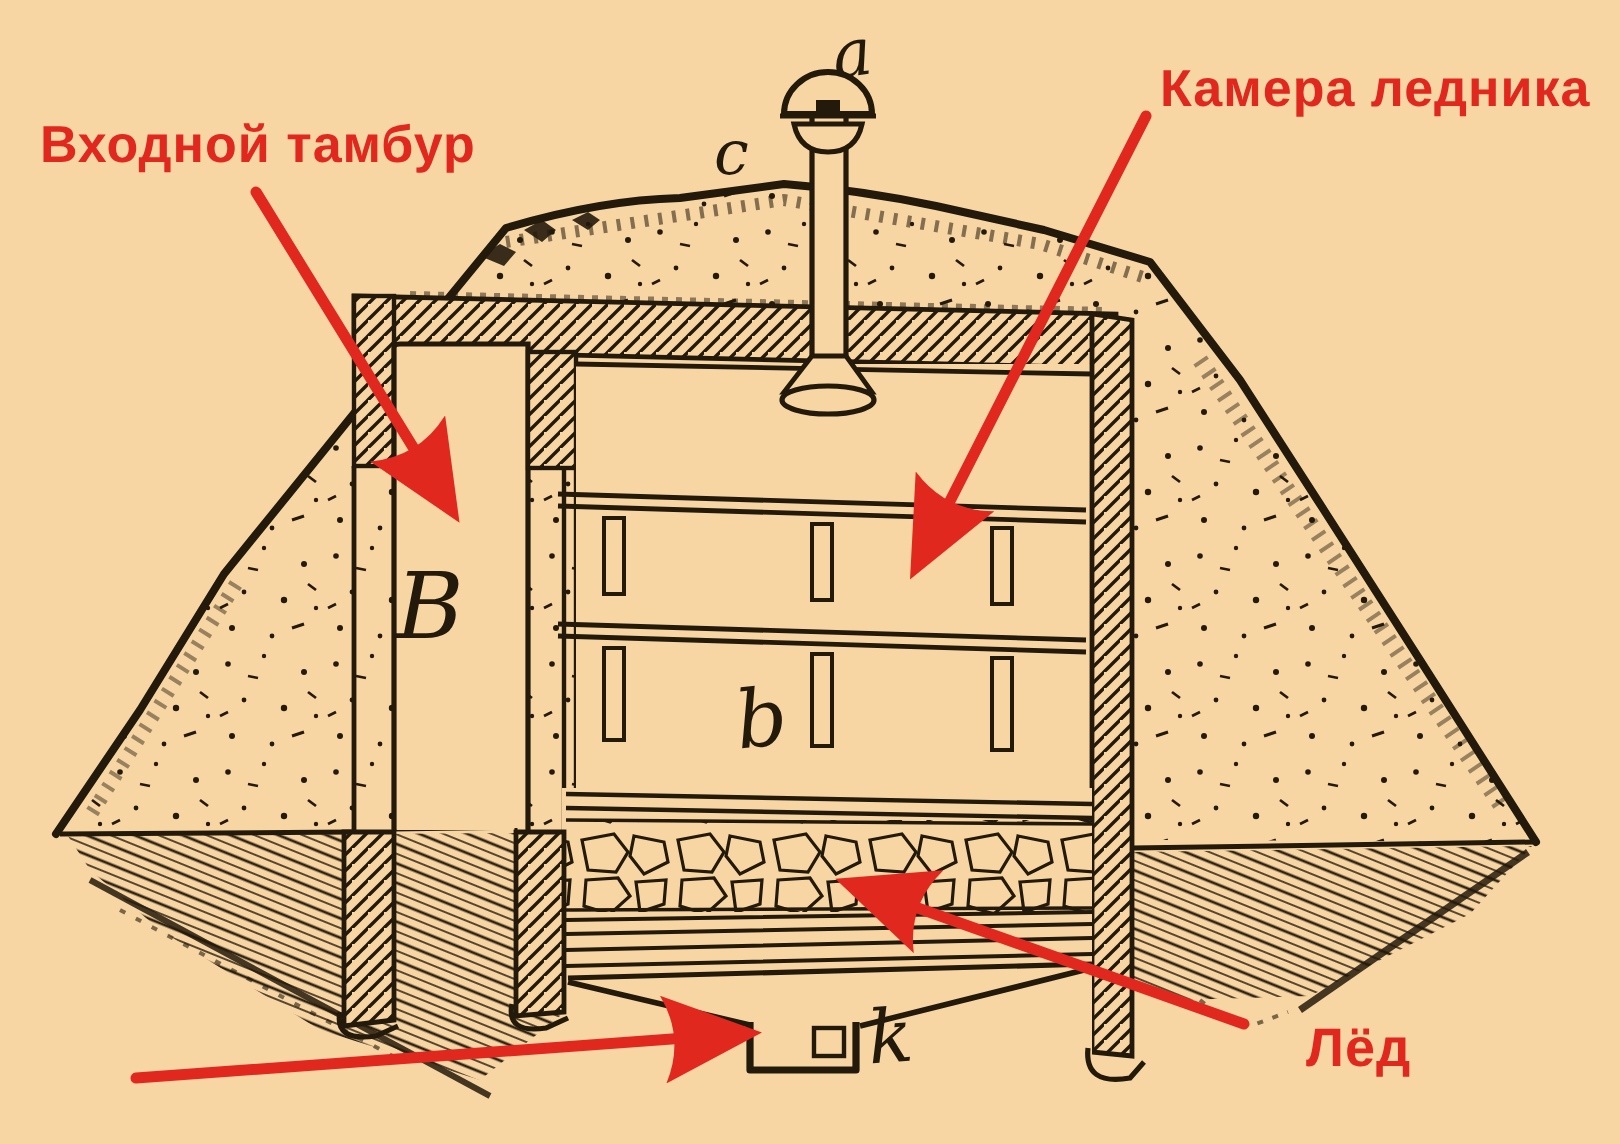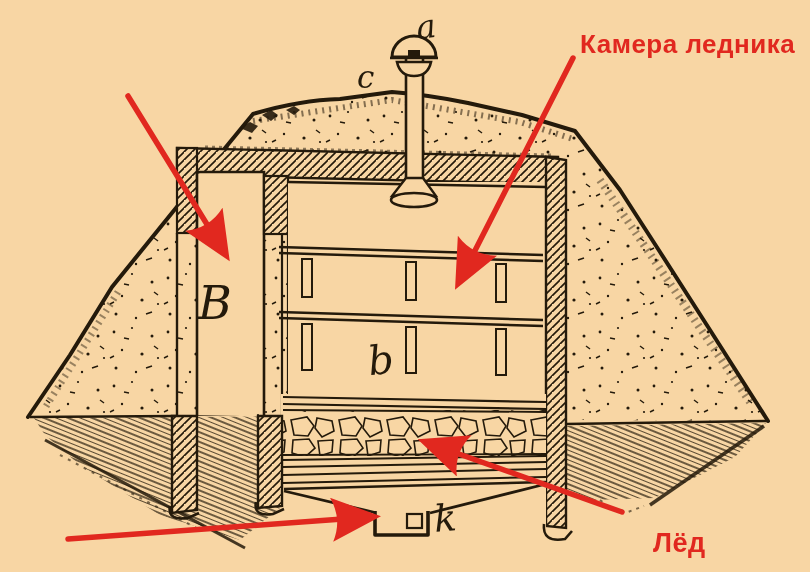--- a/index.html
+++ b/index.html
@@ -177,16 +177,17 @@
     <path d="M68,539 L370,517" marker-end="url(#redhead)"></path>
   </g>
 </svg>
 
 <span class="glyph" style="left:416px;top:10px;font-size:33px;transform:rotate(-8deg);">a</span>
 <span class="glyph" style="left:357px;top:62px;font-size:31px;">c</span>
 <span class="glyph" style="left:198px;top:280px;font-size:46px;">B</span>
 <span class="glyph" style="left:368px;top:340px;font-size:40px;transform:rotate(-6deg);">b</span>
 <span class="glyph" style="left:434px;top:500px;font-size:37px;transform:rotate(-4deg);">k</span>
 
+<div class="callout" style="left:20px;top:57px;">Входной тамбур</div>
 <div class="callout" style="left:580px;top:29px;text-align:right;">Камера ледника</div>
-<div class="callout small" style="left:653px;top:509px;margin-top:19px;">Лёд</div>
+<div class="callout small" style="left:653px;top:509px;">Лёд</div>
 
 </div>
 
 </body></html>

